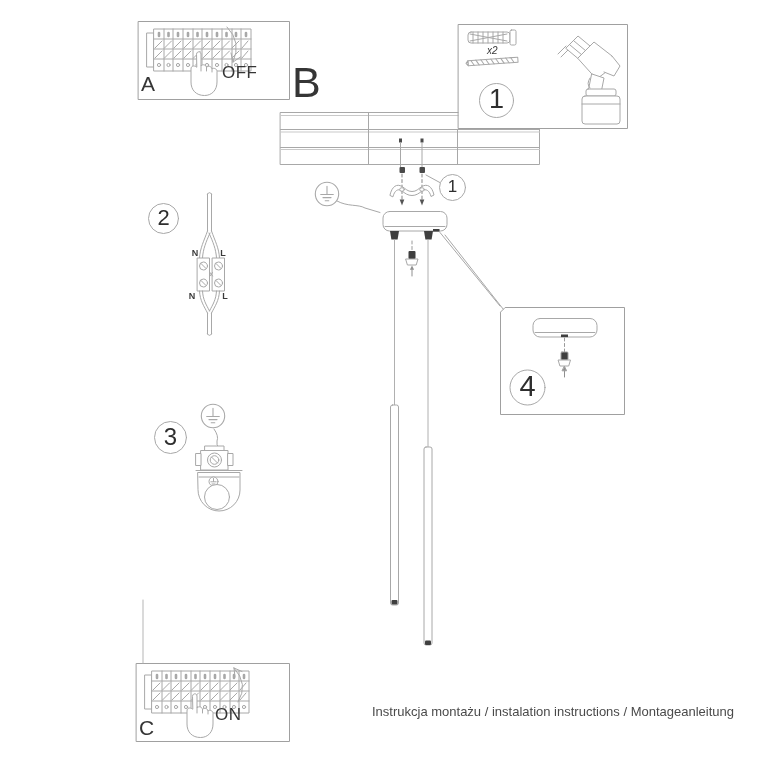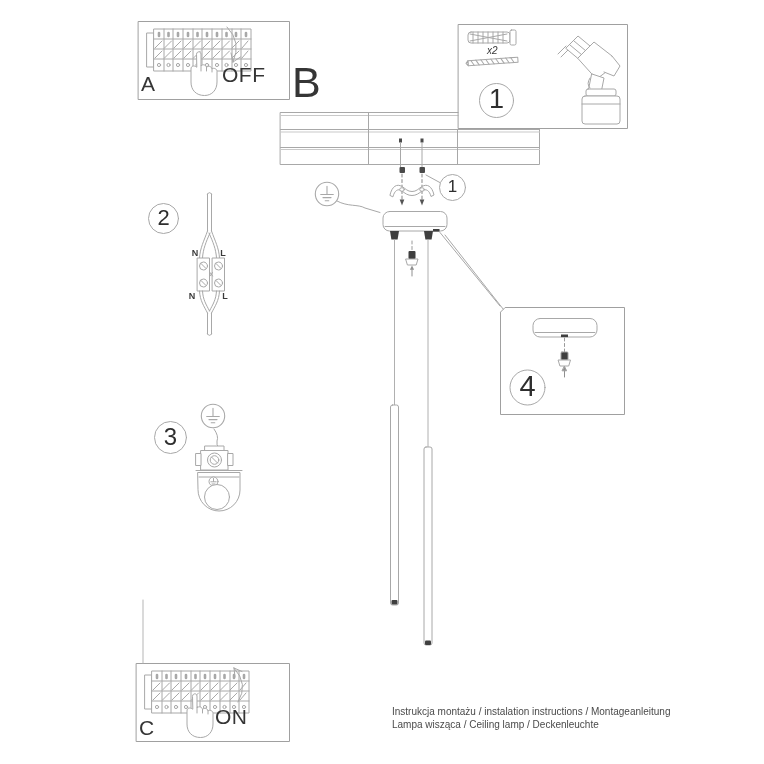--- a/index.html
+++ b/index.html
@@ -2,25 +2,25 @@
 <html><head>
 <meta charset="utf-8">
 <style>
   html,body{margin:0;padding:0;background:#fff;}
   #canvas{position:relative;width:764px;height:764px;background:#ffffff;overflow:hidden;
           font-family:"Liberation Sans",sans-serif;}
   #art{position:absolute;left:0;top:0;}
   .txt{position:absolute;color:#353535;white-space:nowrap;}
   .num{position:absolute;transform:translate(-50%,-54%);color:#2e2e2e;}
   .lbl-big{font-size:21px;}
-  .action{font-size:21px;letter-spacing:.5px;}
+  .action{font-size:17px;letter-spacing:.5px;}
   .letter-b{font-size:43px;}
   .nl{position:absolute;transform:translate(-50%,-50%);font-size:9px;font-weight:bold;color:#3a3a3a;}
   .x2{font-size:10px;font-style:italic;color:#3a3a3a;}
-  #footer{position:absolute;left:392px;top:705px;font-size:10px;line-height:13.2px;color:#4a4a4a;}
+  #footer{position:absolute;left:372px;top:705px;font-size:13px;line-height:13.2px;color:#4a4a4a;}
 </style>
 </head>
 <body>
 
 <div id="canvas">
 
 <svg id="art" width="764" height="764" viewBox="0 0 764 764" fill="none" stroke-linecap="round" stroke-linejoin="round">
   <defs>
 
     <g id="breaker-sym" stroke="#a8a8a8" stroke-width="1">
@@ -250,16 +250,15 @@
 <div class="num" style="left:170.5px;top:438px;font-size:24px;">3</div>
 <div class="num" style="left:527.5px;top:388px;font-size:29px;">4</div>
 
 <div class="nl" style="left:195px;top:253px;">N</div>
 <div class="nl" style="left:223px;top:253px;">L</div>
 <div class="nl" style="left:192px;top:296px;">N</div>
 <div class="nl" style="left:225px;top:296px;">L</div>
 
 <div id="footer">
   <div>Instrukcja montażu / instalation instructions / Montageanleitung</div>
-  <div>Lampa wisząca / Ceiling lamp / Deckenleuchte</div>
 </div>
 
 </div>
 
 </body></html>

